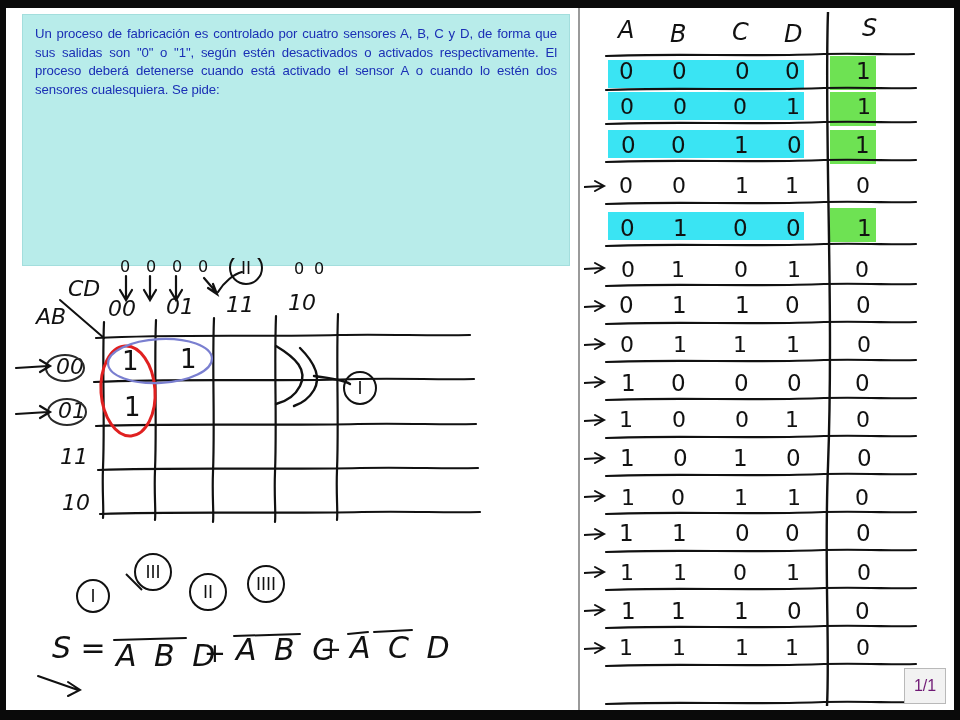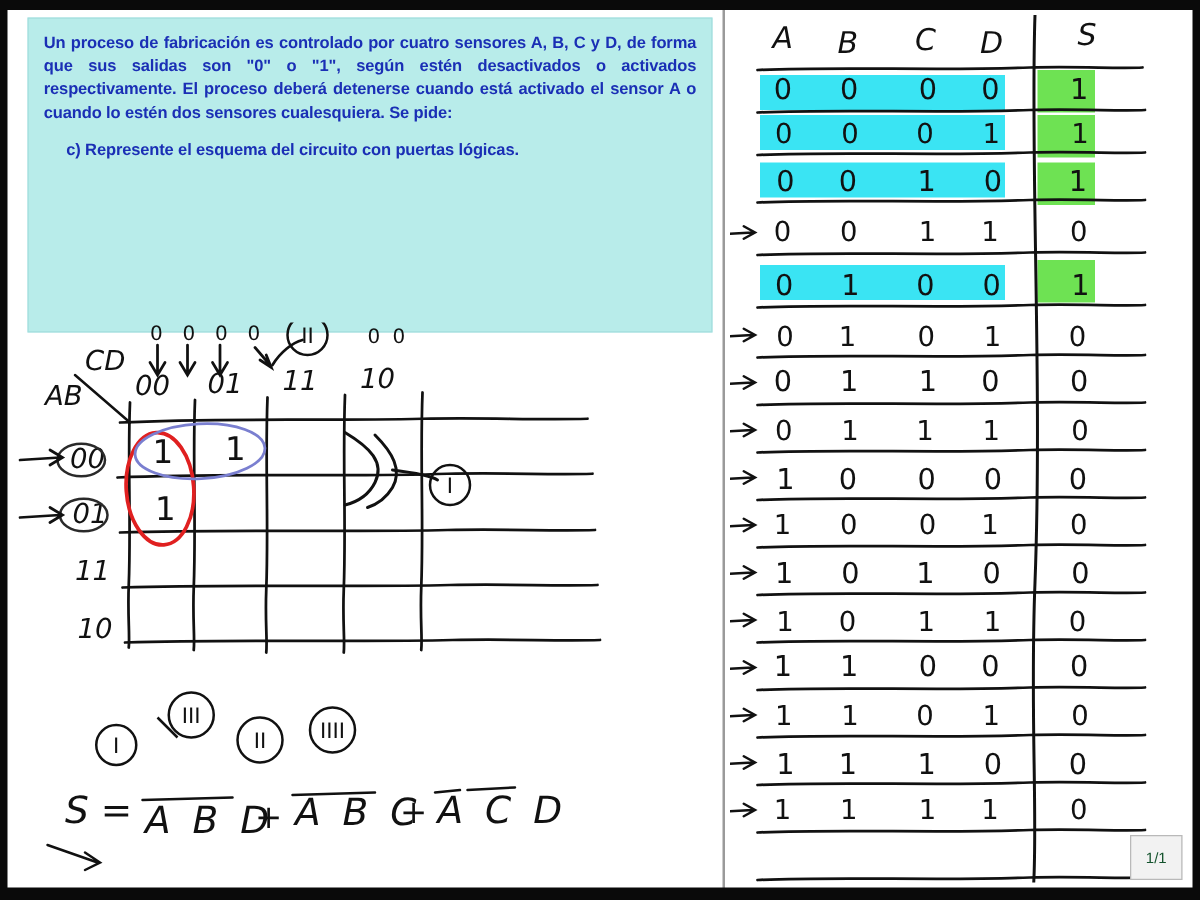--- a/index.html
+++ b/index.html
@@ -26,21 +26,21 @@
     background:#b8ecea;
     border:1px solid #a3dedd;
     box-sizing:border-box;
     padding:10px 12px 8px 12px;
   }
   #statement p{
     margin:0 0 2px 0;
     color:#1a2fb5;
     font-size:13.2px;
     line-height:18.5px;
-    font-weight:bold;
+    font-weight:normal;
     letter-spacing:-0.1px;
   }
   #statement .intro{
     text-align:justify;
     margin-bottom:12px;
   }
   #statement .item{
     margin-left:34px;
     margin-bottom:11px;
     text-indent:-16px;
@@ -57,33 +57,32 @@
   #truthtable{left:584px;top:6px;width:370px;height:706px;}
 
   .hand{font-family:"DejaVu Sans",sans-serif;}
 
   
   #page-indicator{
     position:absolute;right:14px;bottom:16px;
     width:40px;height:34px;
     background:#f2f2f2;
     border:1px solid #b9b9b9;
-    color:#14532d;
-    font-size:12px;
+    color:#701a75;
+    font-size:16px;
     display:flex;align-items:center;justify-content:center;
   }
 </style>
 </head>
 <body>
 
 <div id="page">
 
   <div id="statement">
     <p class="intro">Un  proceso de fabricación es controlado por cuatro sensores A, B, C y D, de forma que sus salidas son "0" o "1", según estén desactivados o activados respectivamente. El proceso deberá detenerse cuando está activado el sensor A o cuando lo estén dos sensores cualesquiera. Se pide:</p>
-    <p class="item">c)  Represente el esquema del circuito con puertas lógicas.</p>
   </div>
 
   <div id="divider"></div>
 
   <svg id="kmap" viewBox="0 0 568 452">
     <g stroke="#111" fill="none" stroke-width="2.2" stroke-linecap="round">
 
       <path d="M88,80 C170,76 250,79 330,77 C380,76 420,78 462,77"></path>
       <path d="M86,124 C180,120 270,124 350,121 C400,120 430,122 466,121"></path>
       <path d="M88,168 C180,165 270,168 350,166 C400,165 432,167 468,166"></path>

